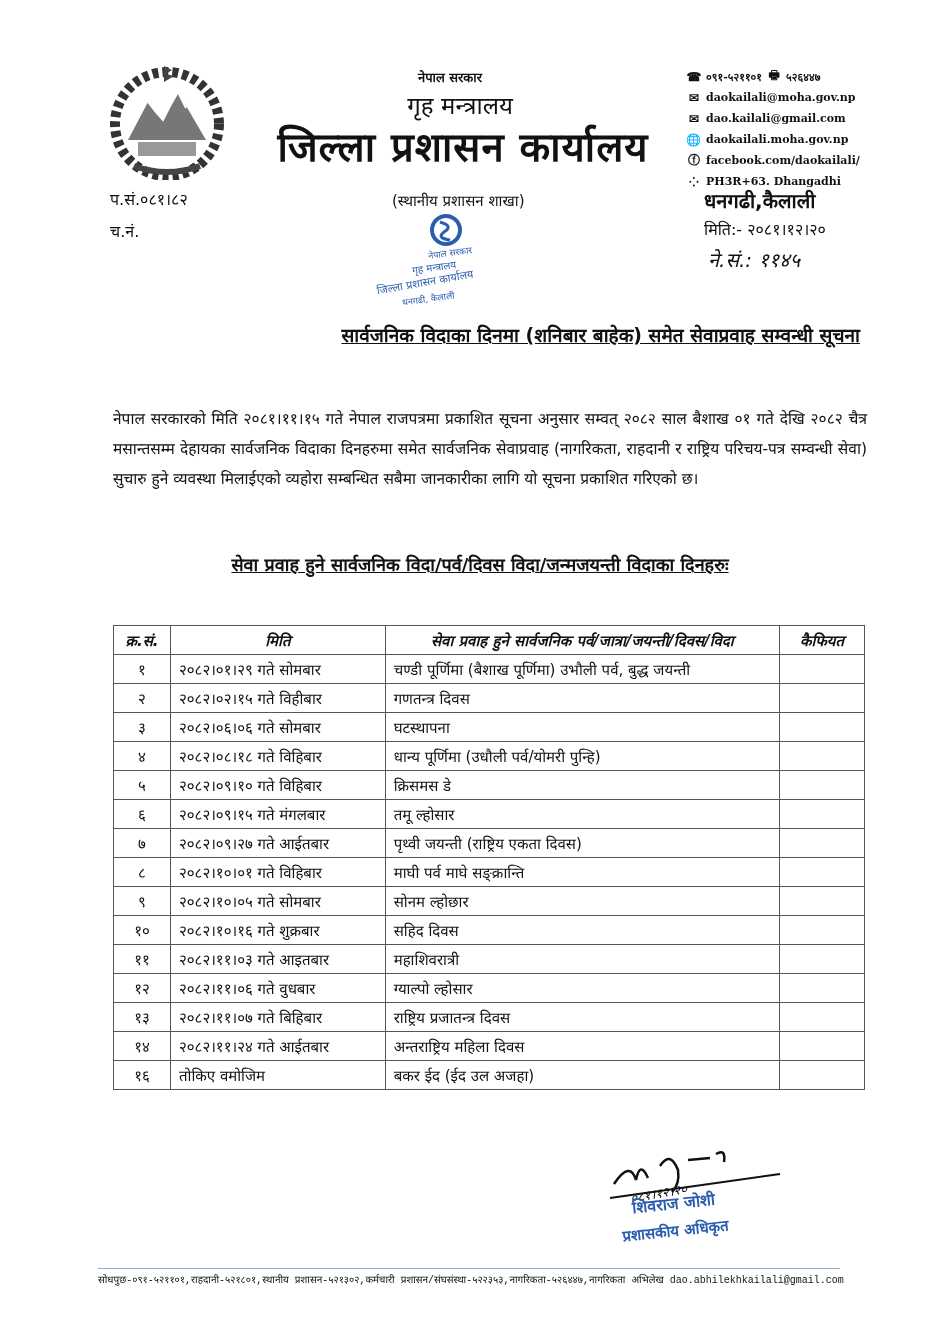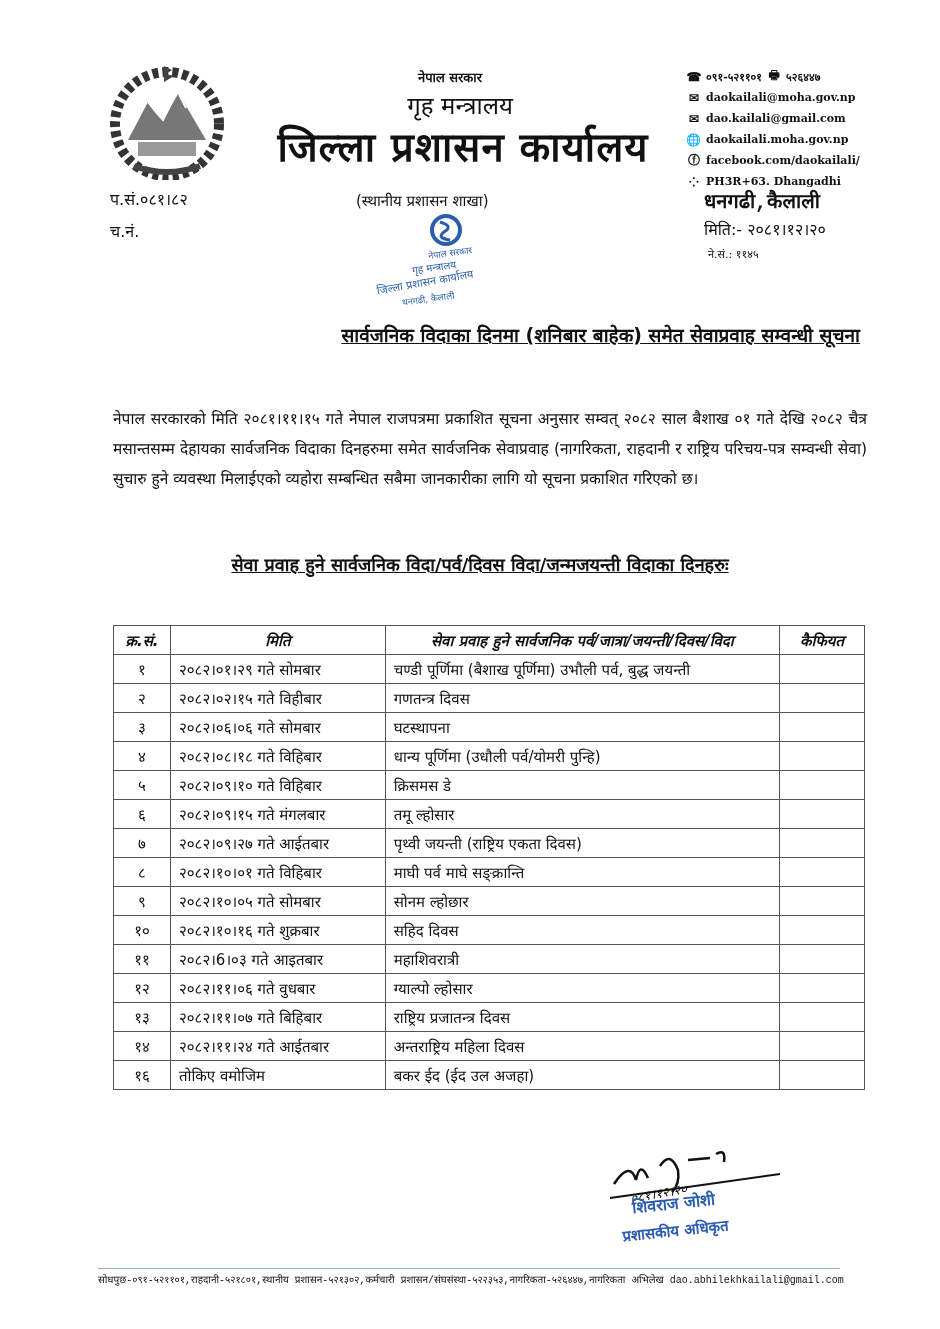--- a/index.html
+++ b/index.html
@@ -7,24 +7,24 @@
   .abs{position:absolute;}
   .emblem{left:108px;top:62px;width:118px;height:118px;}
   .gov{left:400px;top:68px;width:100px;font-size:13px;font-weight:bold;text-align:center;}
   .ministry{left:380px;top:88px;width:160px;font-size:24px;text-align:center;}
   .office{left:248px;top:118px;width:430px;font-size:40px;font-weight:bold;text-align:center;letter-spacing:1px;}
   .contacts{left:686px;top:66px;width:200px;font-family:"DejaVu Serif",serif;font-size:11px;font-weight:bold;}
   .contacts .row{height:21px;display:flex;align-items:center;gap:4px;white-space:nowrap;}
   .contacts .ic{display:inline-block;width:16px;text-align:center;font-size:12px;}
   .ref{left:110px;top:188px;font-size:16px;}
   .chno{left:110px;top:220px;font-size:16px;}
-  .branch{left:356px;top:190px;font-size:15px;}
-  .place{left:704px;top:187px;font-size:20px;font-weight:bold;font-family:Liberation Mono, monospace;}
+  .branch{left:392px;top:190px;font-size:15px;}
+  .place{left:704px;top:187px;font-size:20px;font-weight:bold;}
   .date{left:704px;top:218px;font-size:16px;}
-  .ns{left:708px;top:246px;font-size:11px;}
+  .ns{left:708px;top:246px;font-size:20px;font-style:italic;}
   .stamp{left:368px;top:212px;width:150px;height:100px;}
   .title{left:100px;top:322px;width:760px;text-align:right;font-size:19px;font-weight:bold;text-decoration:underline;}
   .para{left:113px;top:404px;width:754px;font-size:15.5px;line-height:30px;text-align:justify;}
   .subtitle{left:100px;top:552px;width:760px;text-align:center;font-size:18px;font-weight:bold;text-decoration:underline;}
   table{position:absolute;left:113px;top:625px;width:752px;border-collapse:collapse;font-size:15px;}
   th,td{border:1.5px solid #555;height:28px;padding:0 8px;}
   th{font-weight:bold;text-align:center;height:28px;font-style:italic;}
   td.sn{text-align:center;width:40px;}
   td.dt{width:198px;}
   td.ev{width:378px;}
@@ -169,21 +169,21 @@
         <td class="rm"></td>
       </tr>
       <tr>
         <td class="sn">१०</td>
         <td class="dt">२०८२।१०।१६ गते शुक्रबार</td>
         <td class="ev">सहिद दिवस</td>
         <td class="rm"></td>
       </tr>
       <tr>
         <td class="sn">११</td>
-        <td class="dt">२०८२।6।०३ गते आइतबार</td>
+        <td class="dt">२०८२।११।०३ गते आइतबार</td>
         <td class="ev">महाशिवरात्री</td>
         <td class="rm"></td>
       </tr>
       <tr>
         <td class="sn">१२</td>
         <td class="dt">२०८२।११।०६ गते वुधबार</td>
         <td class="ev">ग्याल्पो ल्होसार</td>
         <td class="rm"></td>
       </tr>
       <tr>

